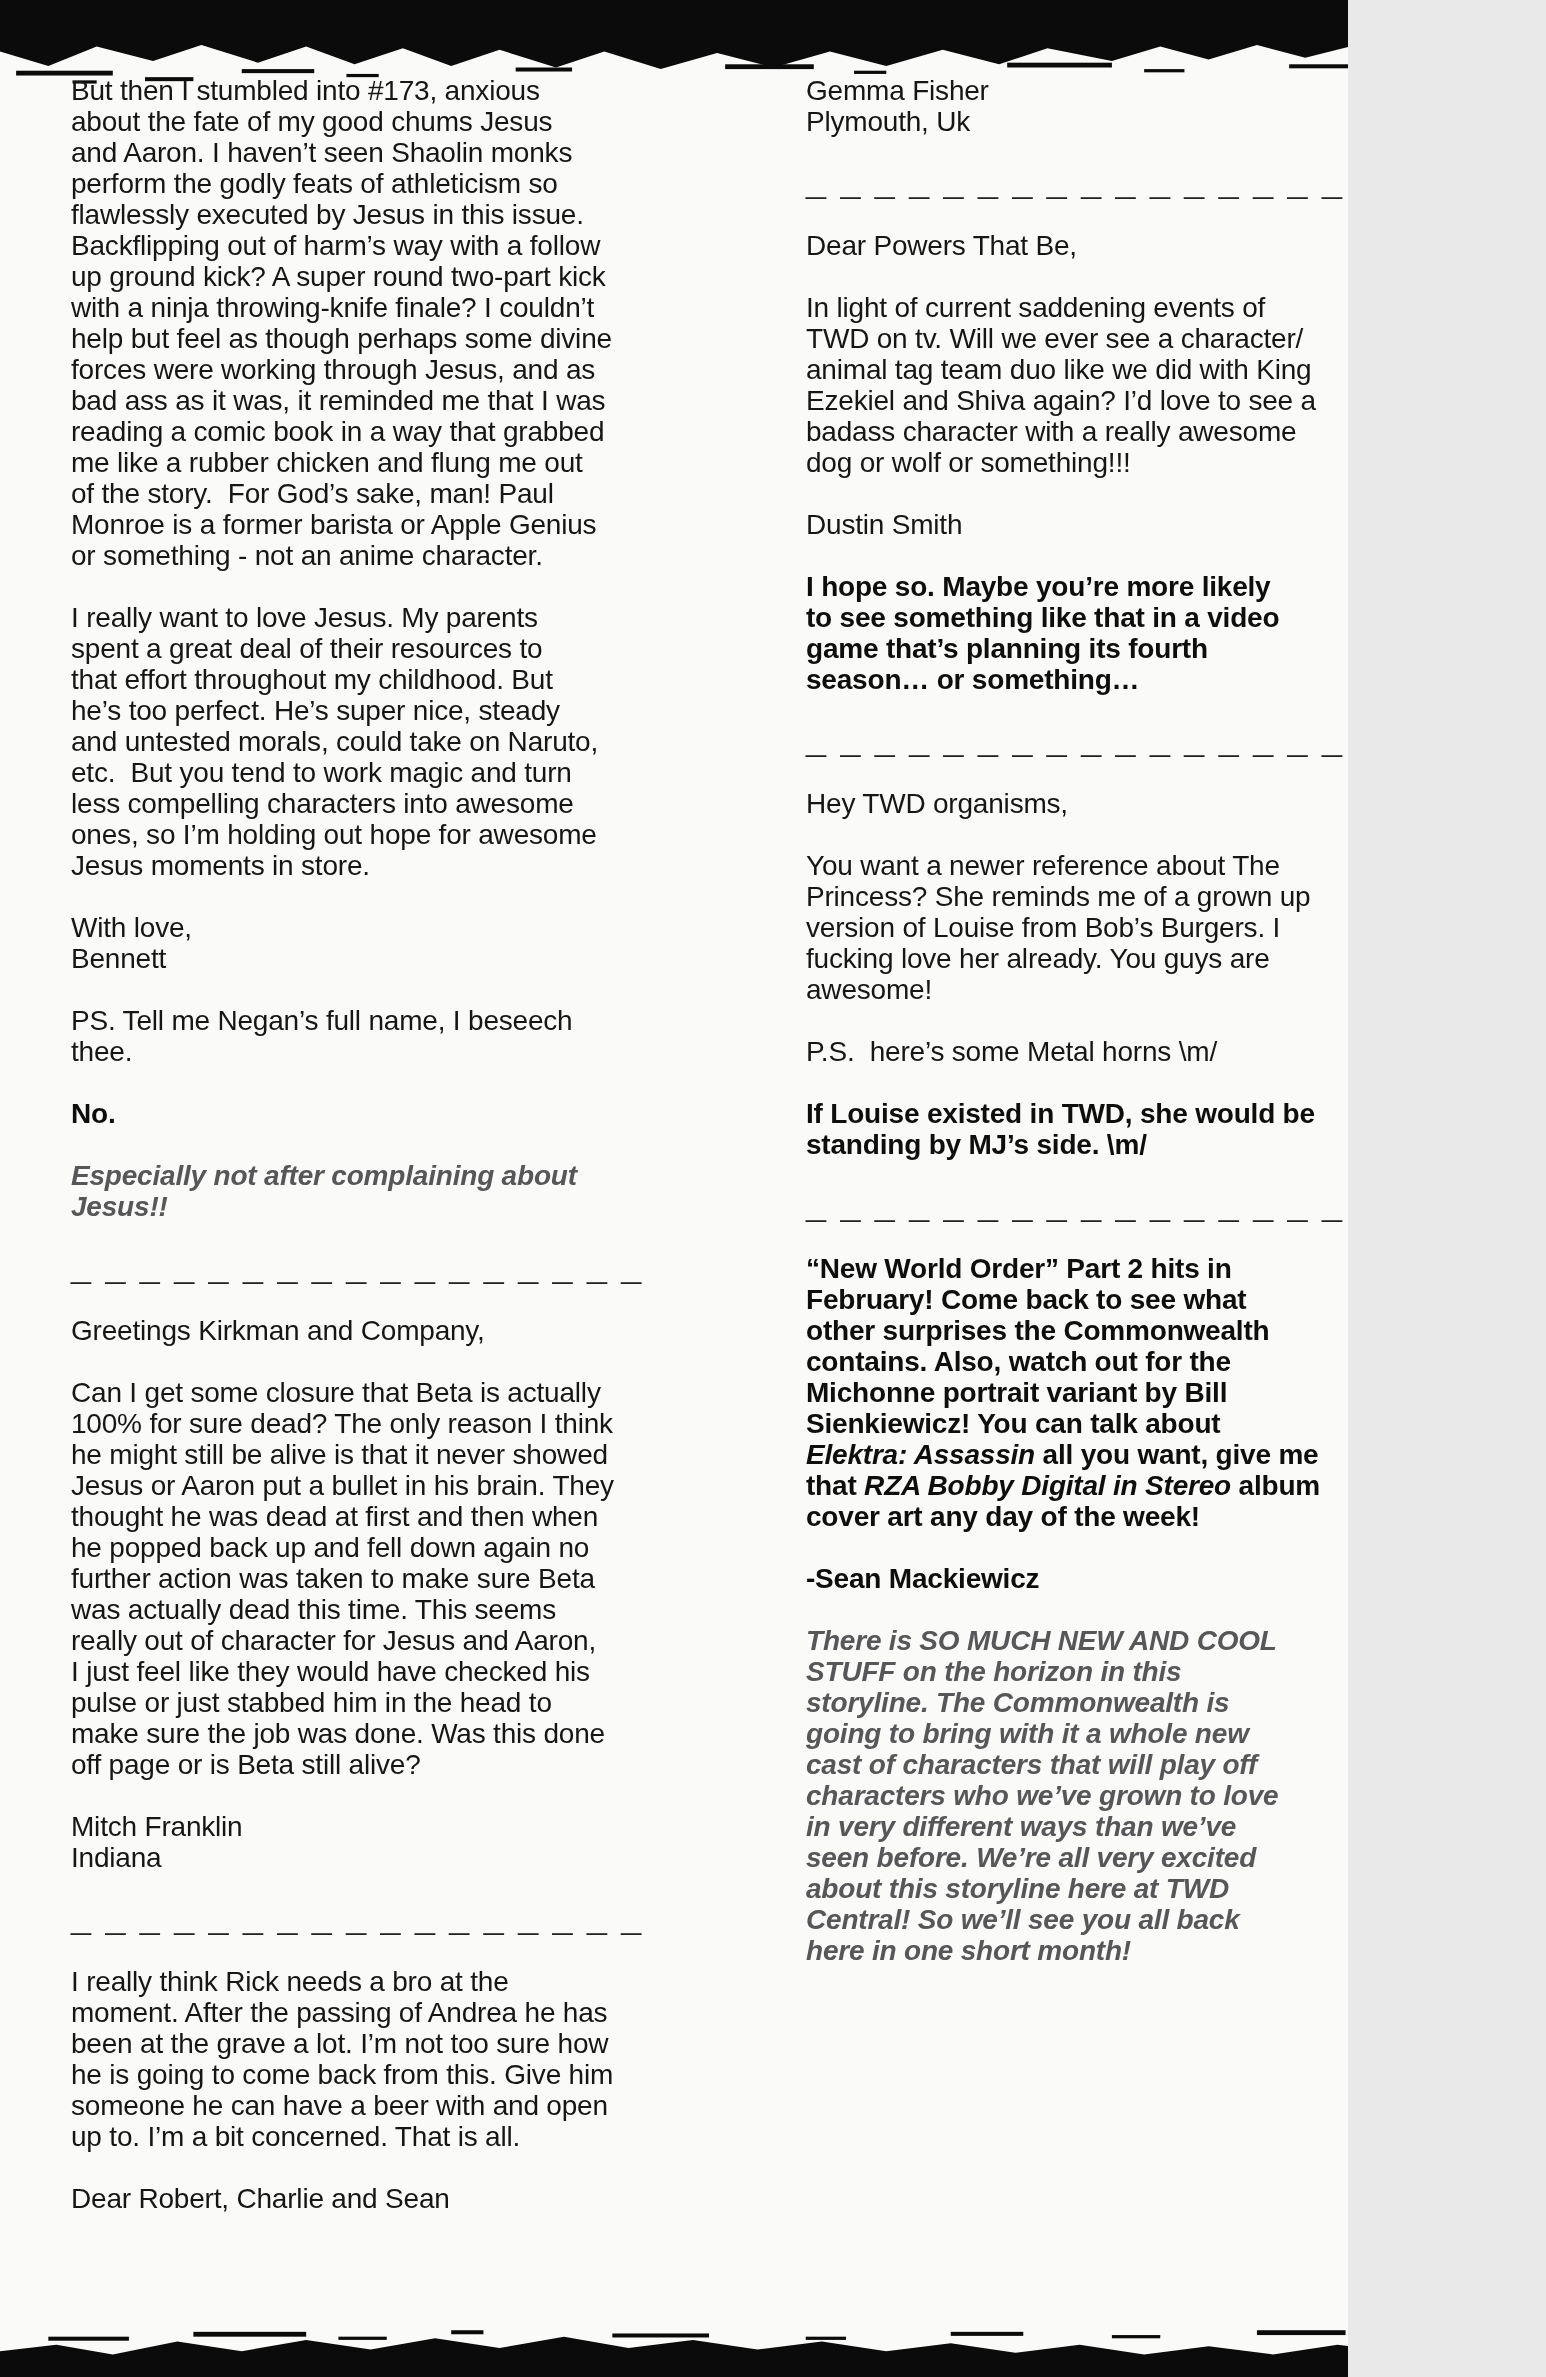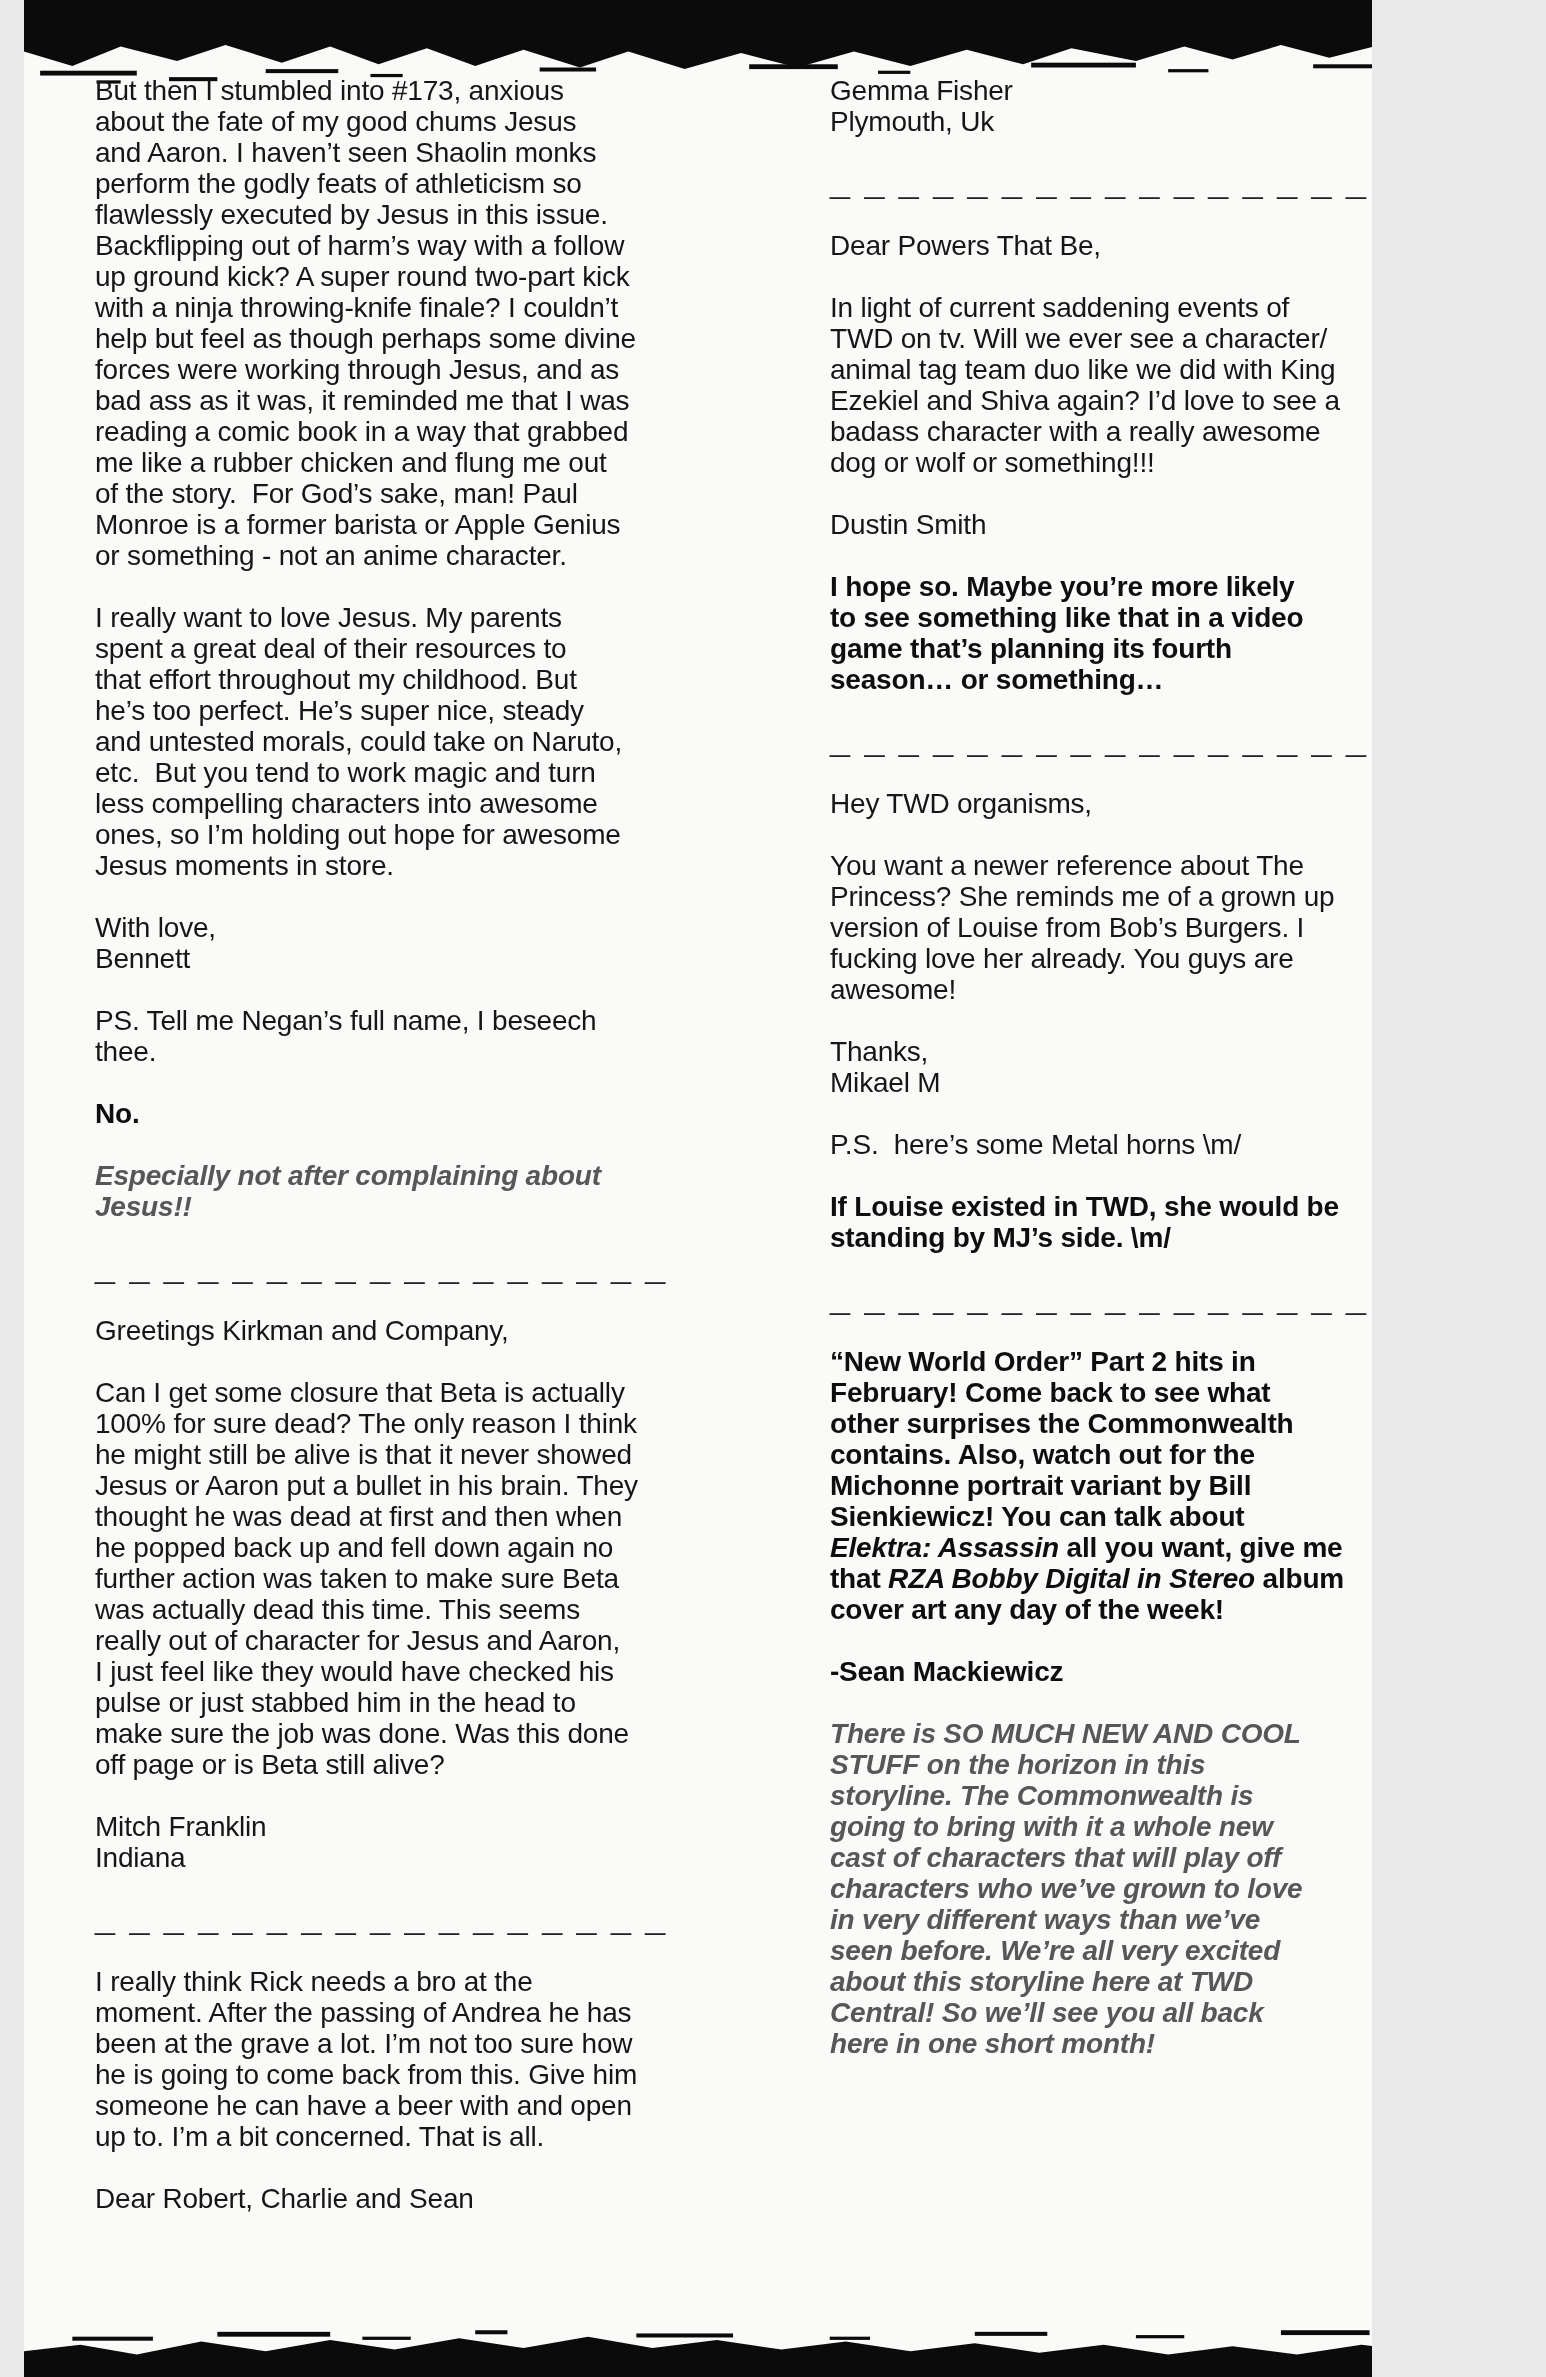--- a/index.html
+++ b/index.html
@@ -4,21 +4,20 @@
 <style>
   html,body{margin:0;padding:0;}
   body{background:#e9e9e9;}
   .page{
     position:relative;
     width:1348px;height:2377px;
     background:#fafaf8;
     overflow:hidden;
     font-family:"Liberation Sans", sans-serif;
     color:#141414;
-    margin-left:24px;
   }
   .grunge{position:absolute;left:0;width:1547px;display:block;}
   .grunge.top{top:0;height:90px;}
   .grunge.bottom{bottom:0;height:50px;}
   .col{
     position:absolute;
     top:75px;
     font-size:28px;
     line-height:31px;
     letter-spacing:-0.2px;
@@ -138,22 +137,20 @@
 to see something like that in a video
 game that’s planning its fourth
 season… or something…</div>
       <div class="block divider">_________________</div>
       <div class="block p">Hey TWD organisms,</div>
       <div class="block p">You want a newer reference about The
 Princess? She reminds me of a grown up
 version of Louise from Bob’s Burgers. I
 fucking love her already. You guys are
 awesome!</div>
-      <div class="block p">Thanks,
-Mikael M</div>
       <div class="block p">P.S.  here’s some Metal horns \m/</div>
       <div class="block bold">If Louise existed in TWD, she would be
 standing by MJ’s side. \m/</div>
       <div class="block divider">_________________</div>
       <div class="block bold"><span>“New World Order” Part 2 hits in
 February! Come back to see what
 other surprises the Commonwealth
 contains. Also, watch out for the
 Michonne portrait variant by Bill
 Sienkiewicz! You can talk about

